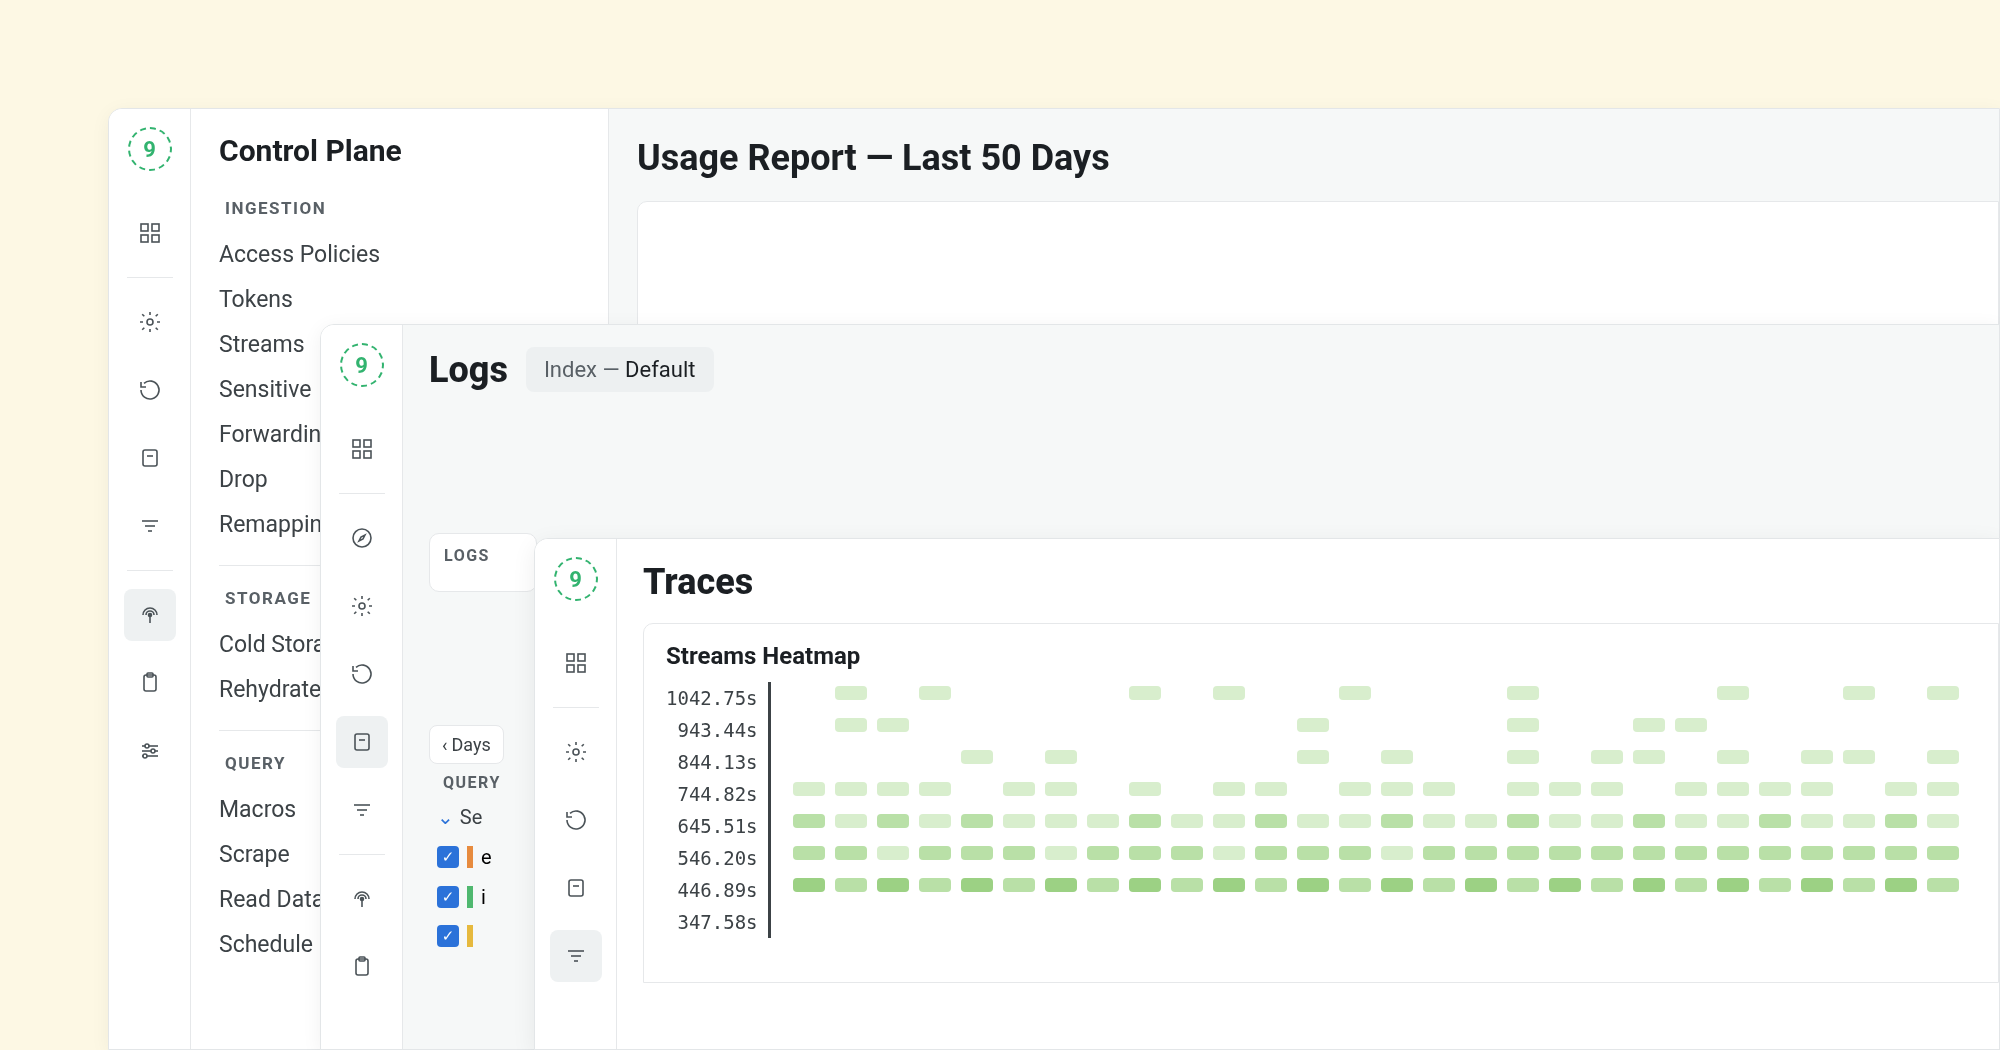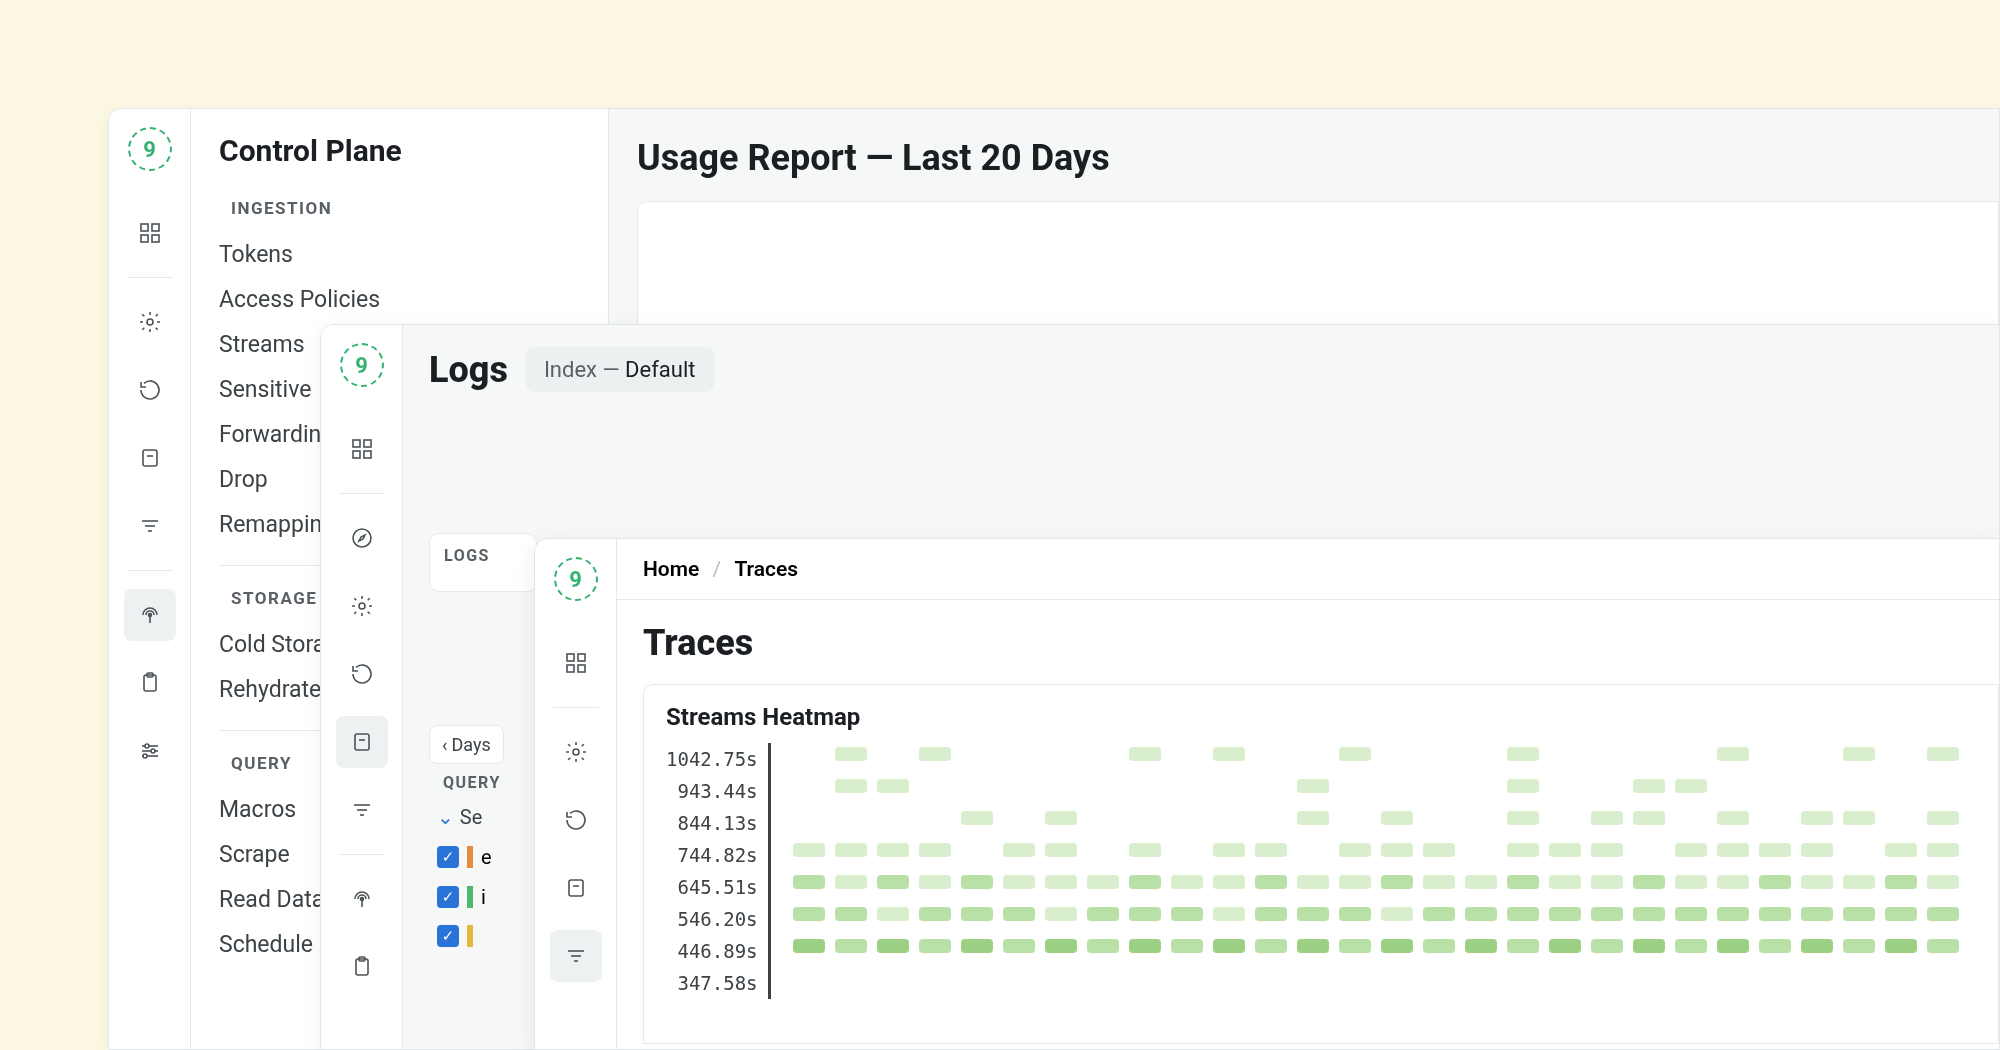--- a/index.html
+++ b/index.html
@@ -45,21 +45,21 @@
   }
   .rail-icon.active { background:#eef1f2; }
   .rail-hr { width:46px; border:0; border-top:1px solid #e6e8ea; margin:10px 0; }
 
   .p1-side {
     position:absolute; top:0; left:82px; width:418px; height:100%;
     border-right:1px solid #e6e8ea; background:#fff;
     padding: 24px 28px;
   }
   .p1-side h1 { font-size:30px; font-weight:700; color:#1b1f23; margin-bottom:30px; }
-  .side-section-title { font-size:17px; font-weight:700; color:#596066; letter-spacing:1.5px; margin: 22px 12px 14px; }
+  .side-section-title { font-size:17px; font-weight:700; color:#596066; letter-spacing:1.5px; margin: 22px 6px 14px; }
   .side-item { font-size:23px; color:#3c4246; padding:9px 0; cursor:pointer; white-space:nowrap; overflow:hidden; }
   .side-hr { border:0; border-top:1px solid #e6e8ea; margin:18px 0 6px; }
 
   .p1-main {
     position:absolute; top:0; left:500px; right:0; height:100%;
     background:#f6f8f8;
   }
   .crumbs { padding:18px 28px; font-size:21px; color:#2b3034; background:#fff; border-bottom:1px solid #e6e8ea;}
   .crumbs a { color:#2b3034; font-weight:600; cursor:pointer; }
   .crumbs .sep { color:#b6bcc0; margin:0 8px; font-weight:400;}
@@ -211,22 +211,22 @@
           <circle cx="15" cy="12" r="2" fill="#fff"></circle>
           <circle cx="7" cy="17" r="2" fill="#fff"></circle>
         </svg>
       </div>
   </div>
 
   <div class="p1-side">
     <h1>Control Plane</h1>
     <div class="side-section-title">INGESTION</div>
     <div id="sec-ingestion">
+        <div class="side-item">Access Policies</div>
         <div class="side-item">Tokens</div>
-        <div class="side-item">Access Policies</div>
         <div class="side-item">Streams</div>
         <div class="side-item">Sensitive</div>
         <div class="side-item">Forwarding</div>
         <div class="side-item">Drop</div>
         <div class="side-item">Remapping</div>
       </div>
     <hr class="side-hr">
     <div class="side-section-title">STORAGE</div>
     <div id="sec-storage">
         <div class="side-item">Cold Storage</div>
@@ -236,21 +236,21 @@
     <div class="side-section-title">QUERY</div>
     <div id="sec-query">
         <div class="side-item">Macros</div>
         <div class="side-item">Scrape</div>
         <div class="side-item">Read Data</div>
         <div class="side-item">Schedule</div>
       </div>
   </div>
 
   <div class="p1-main">
-    <div class="p1-title">Usage Report — Last 20 Days</div>
+    <div class="p1-title">Usage Report — Last 50 Days</div>
     <div class="p1-card"></div>
   </div>
 </div>
 
 <div class="panel2">
   <div class="p2-rail">
     <div class="logo9">9</div>
     <div class="rail-icon">
         <svg viewBox="0 0 24 24">
           <rect x="3" y="3" width="7" height="7"></rect>
@@ -379,25 +379,20 @@
       </div>
     <div class="rail-icon active">
         <svg viewBox="0 0 24 24">
           <line x1="4" y1="7" x2="20" y2="7"></line>
           <line x1="7" y1="12" x2="17" y2="12"></line>
           <line x1="10" y1="17" x2="14" y2="17"></line>
         </svg>
       </div>
   </div>
   <div class="p3-body">
-    <div class="p3-crumbs">
-      <a style="font-weight:600;cursor:pointer">Home</a>
-      <span style="color:#b6bcc0;margin:0 8px;">/</span>
-      <a style="font-weight:600;cursor:pointer">Traces</a>
-    </div>
     <div class="p3-title">Traces</div>
     <div class="p3-card">
       <h3>Streams Heatmap</h3>
       <div class="heat-area">
         <div class="ylabels" id="ylabels">
             <div>1042.75s</div>
             <div>943.44s</div>
             <div>844.13s</div>
             <div>744.82s</div>
             <div>645.51s</div>

